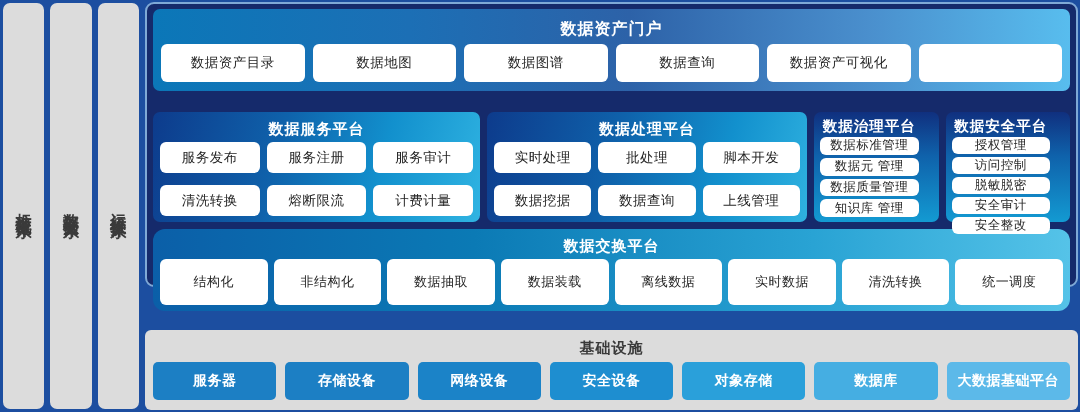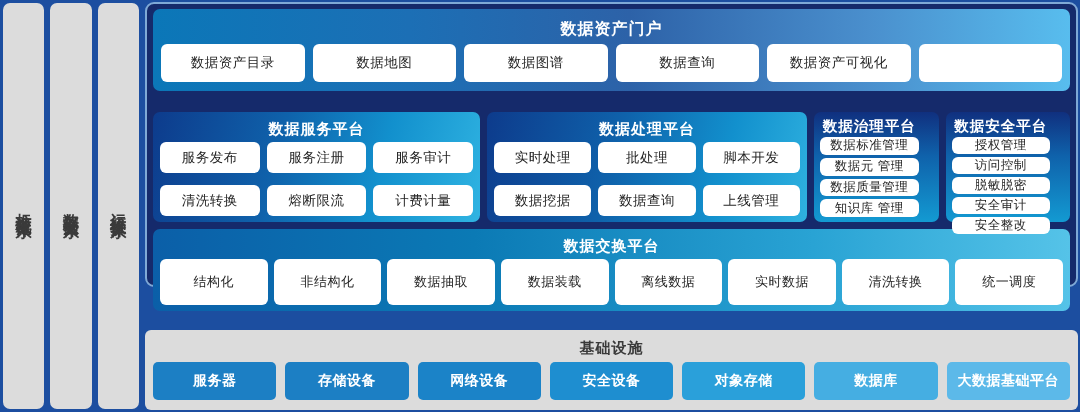--- a/index.html
+++ b/index.html
@@ -146,21 +146,21 @@
     display: flex;
     flex-direction: column;
     gap: 3px;
   }
   .plat-col .col-list .pill { flex: 1 1 0; font-size: 12.5px; }
 
   
   .row3 { margin-top: 7px; height: 82px; }
   .plat-exchange {
     height: 100%;
-    border-radius: 7px;
+    border-radius: 12px;
     background: linear-gradient(to right, #0b5fa8 0%, #0b7ab5 35%, #29a3d4 72%, #55c3e8 100%);
     padding: 4px 7px 6px 7px;
     display: flex;
     flex-direction: column;
   }
   .exch-items {
     display: flex;
     gap: 6px;
     flex: 1;
   }

